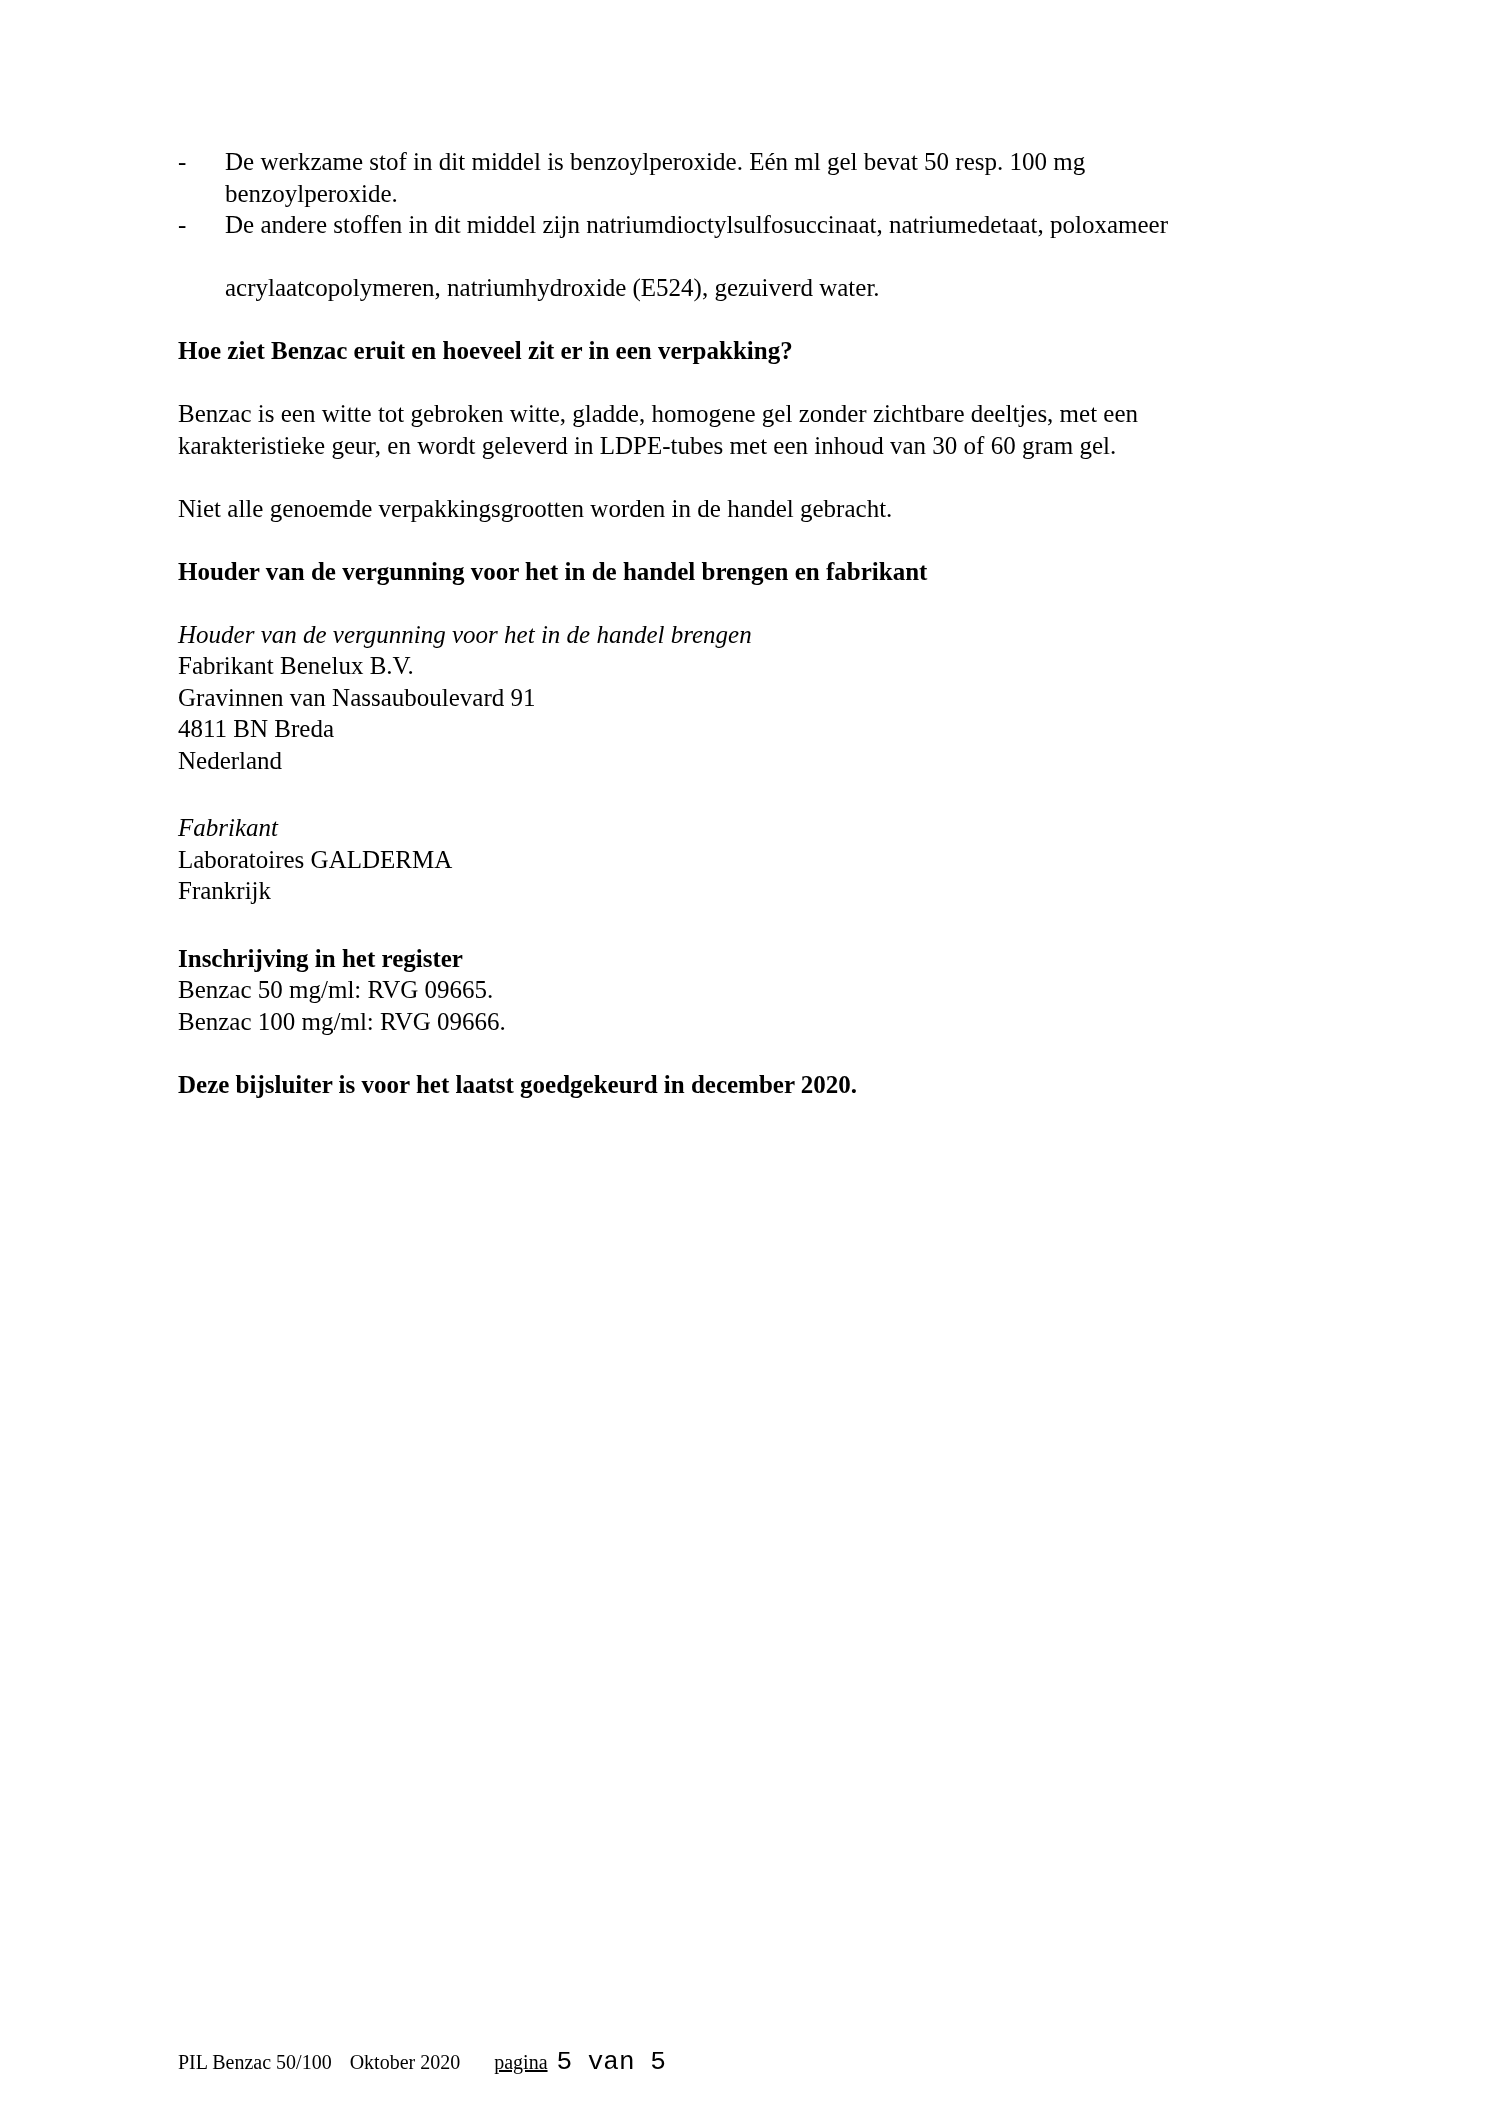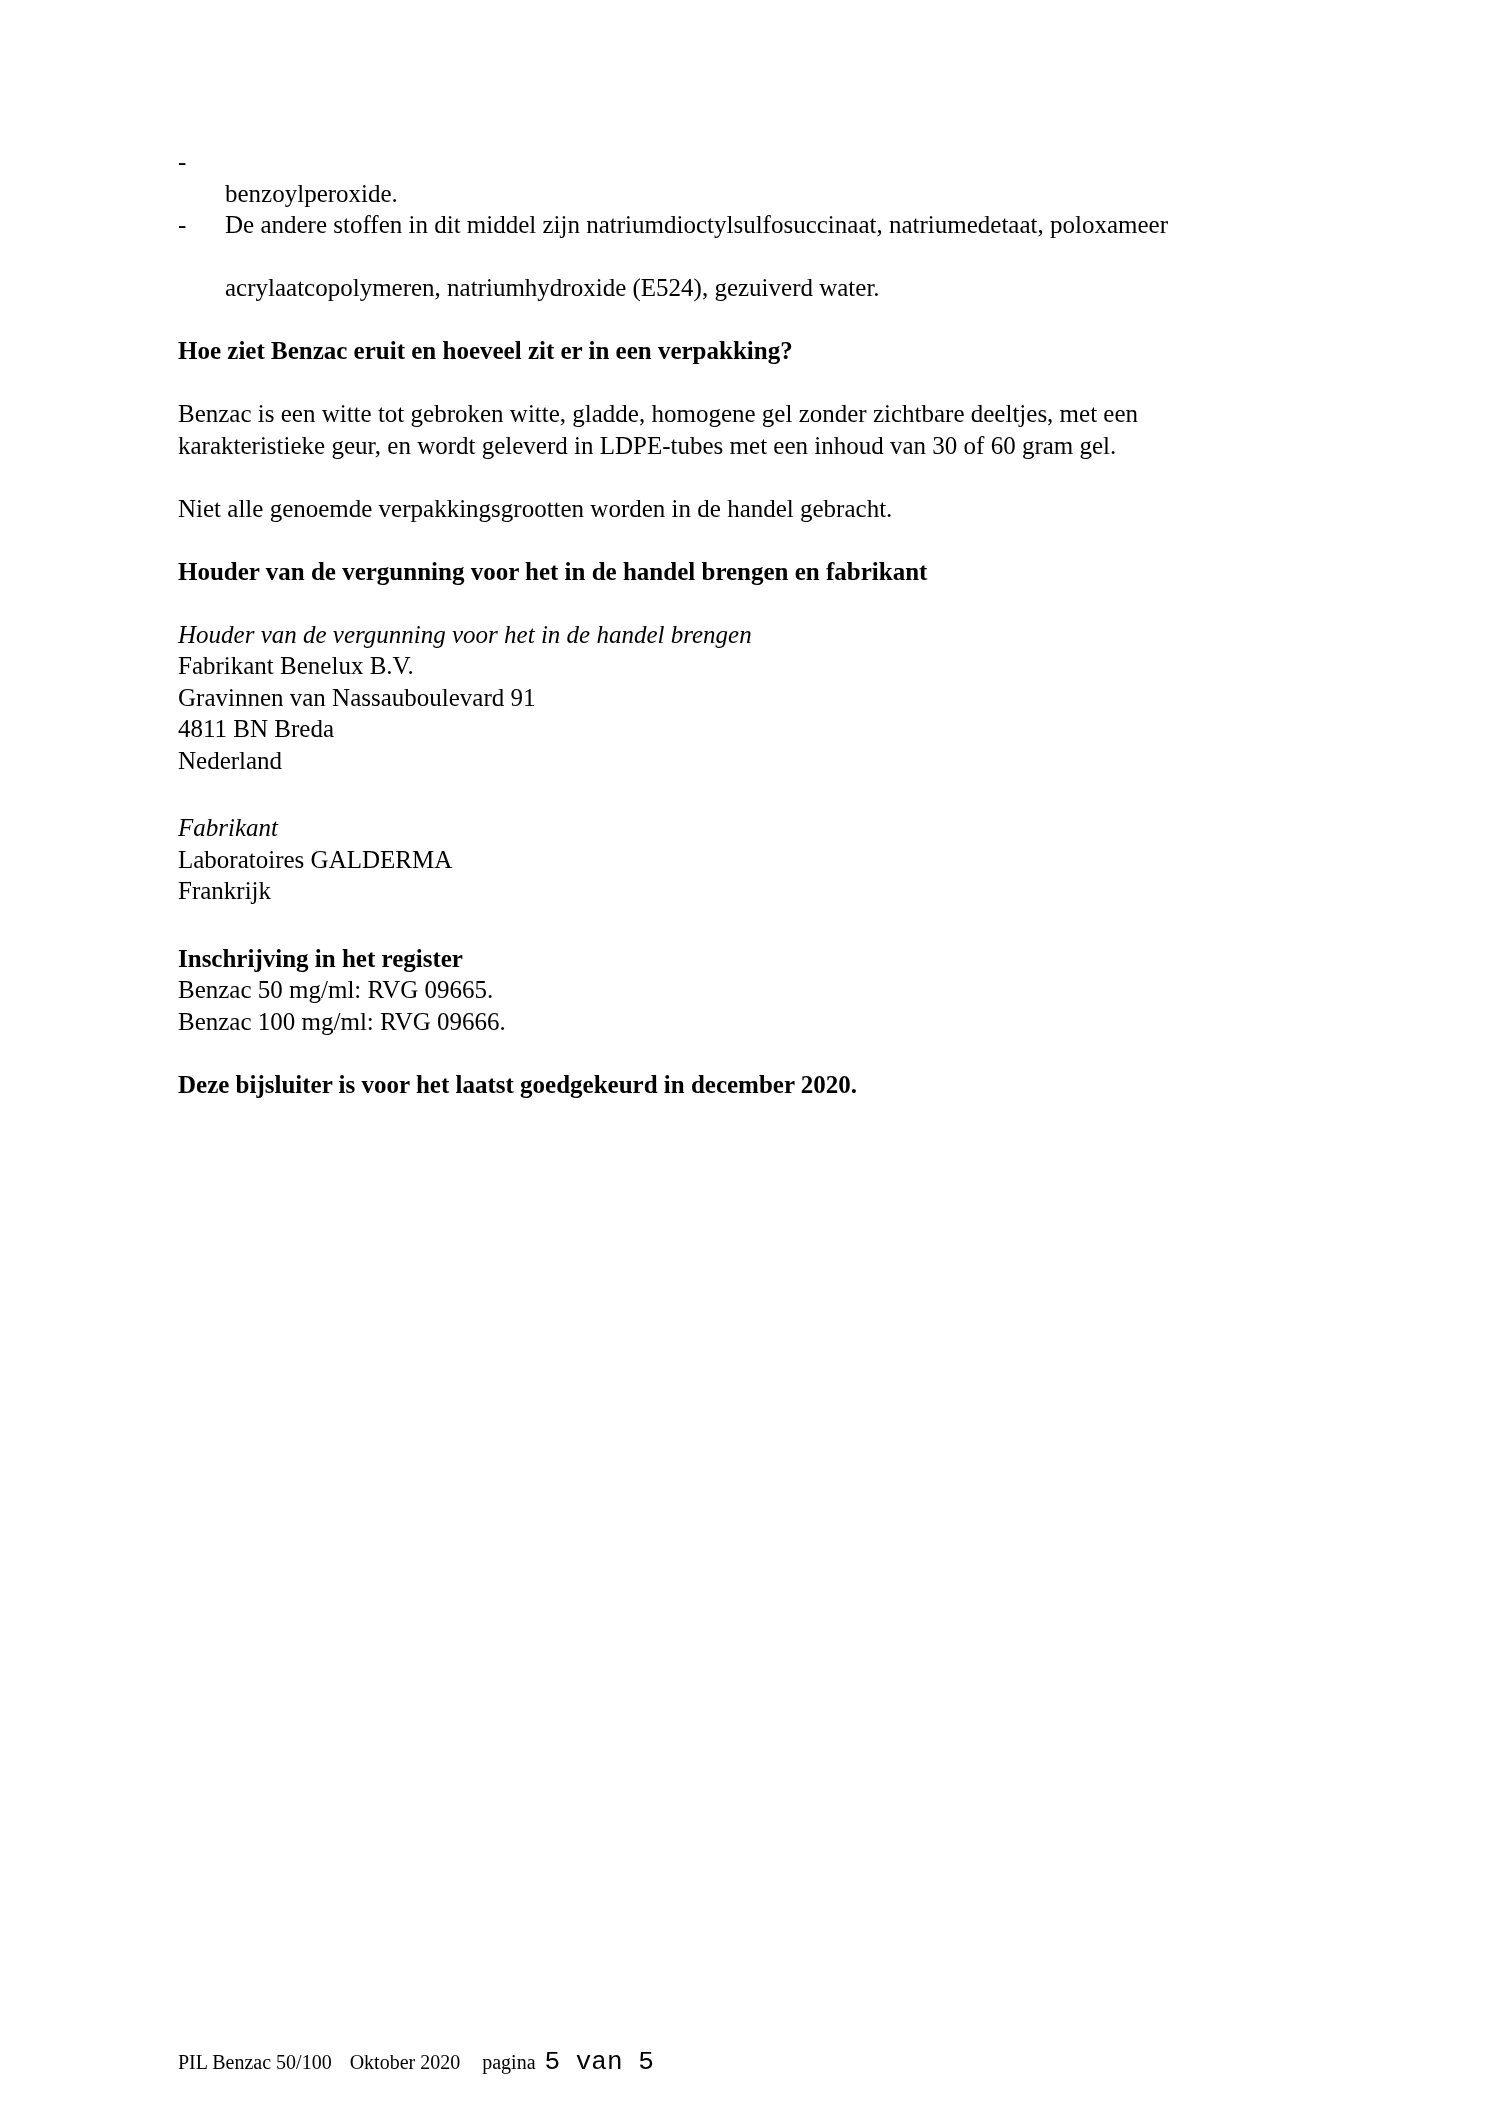--- a/index.html
+++ b/index.html
@@ -33,38 +33,39 @@
   .btext{flex:none;white-space:nowrap;}
   .footer{
     position:absolute;
     left:178px;
     top:2050px;
     font-size:20px;
     line-height:24px;
     white-space:nowrap;
   }
   .footer .date{margin-left:18px;}
-  .footer .pgword{margin-left:22px;}
+  .footer .pgword{margin-left:34px;text-decoration:underline;}
   .footer .pginfo{
     margin-left:9px;
     font-family:Liberation Mono, monospace;
     font-size:26px;
     margin-top:24px;
   }
 </style>
 </head>
 <body>
 
 <div class="page">
 
   <div class="content">
 
     <div class="block first">
       <div class="bullet-row ln">
         <span class="marker">-</span>
+        <span class="btext">De werkzame stof in dit middel is benzoylperoxide. Eén ml gel bevat 50 resp. 100 mg</span>
       </div>
       <div class="bullet-row ln">
         <span class="marker"></span>
         <span class="btext">benzoylperoxide.</span>
       </div>
       <div class="bullet-row ln">
         <span class="marker">-</span>
         <span class="btext">De andere stoffen in dit middel zijn natriumdioctylsulfosuccinaat, natriumedetaat, poloxameer</span>
       </div>
       <div class="bullet-row ln">

